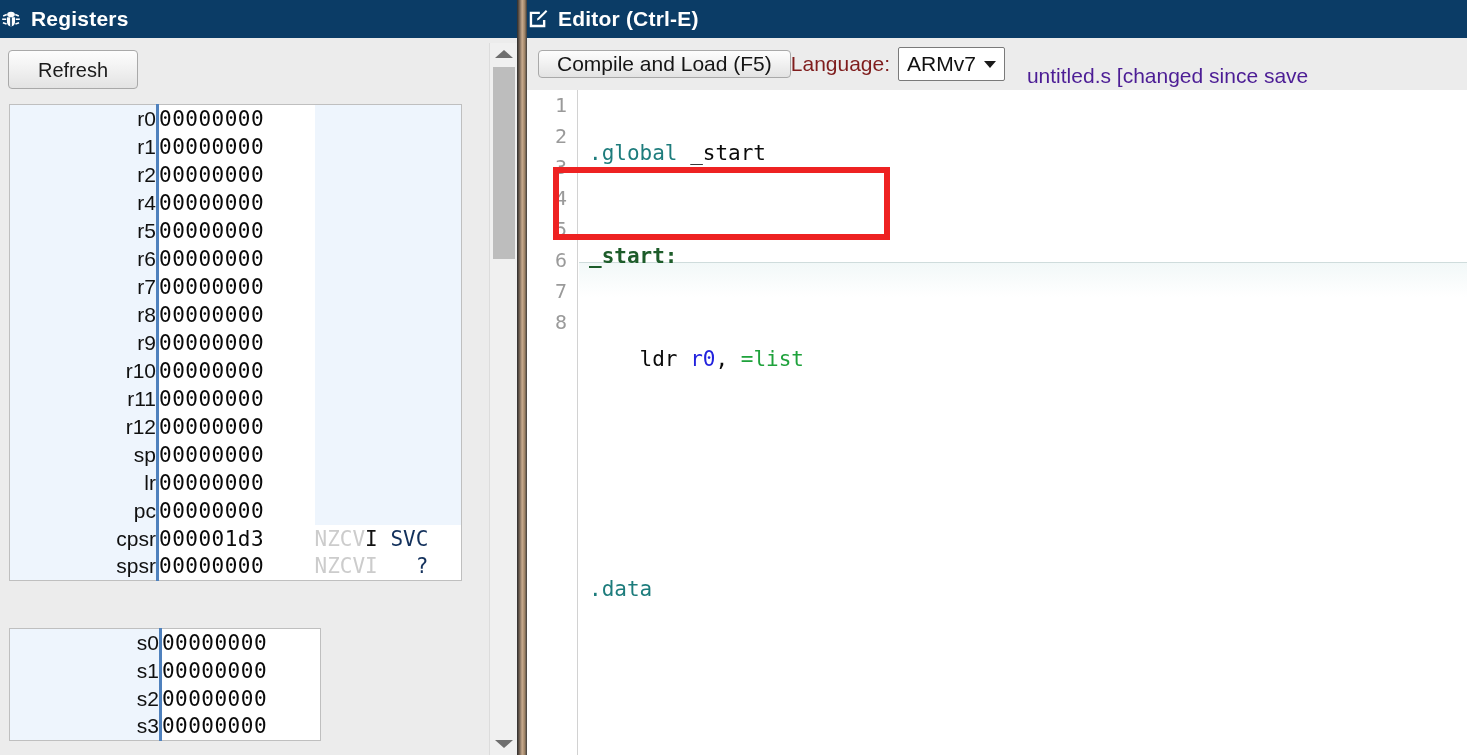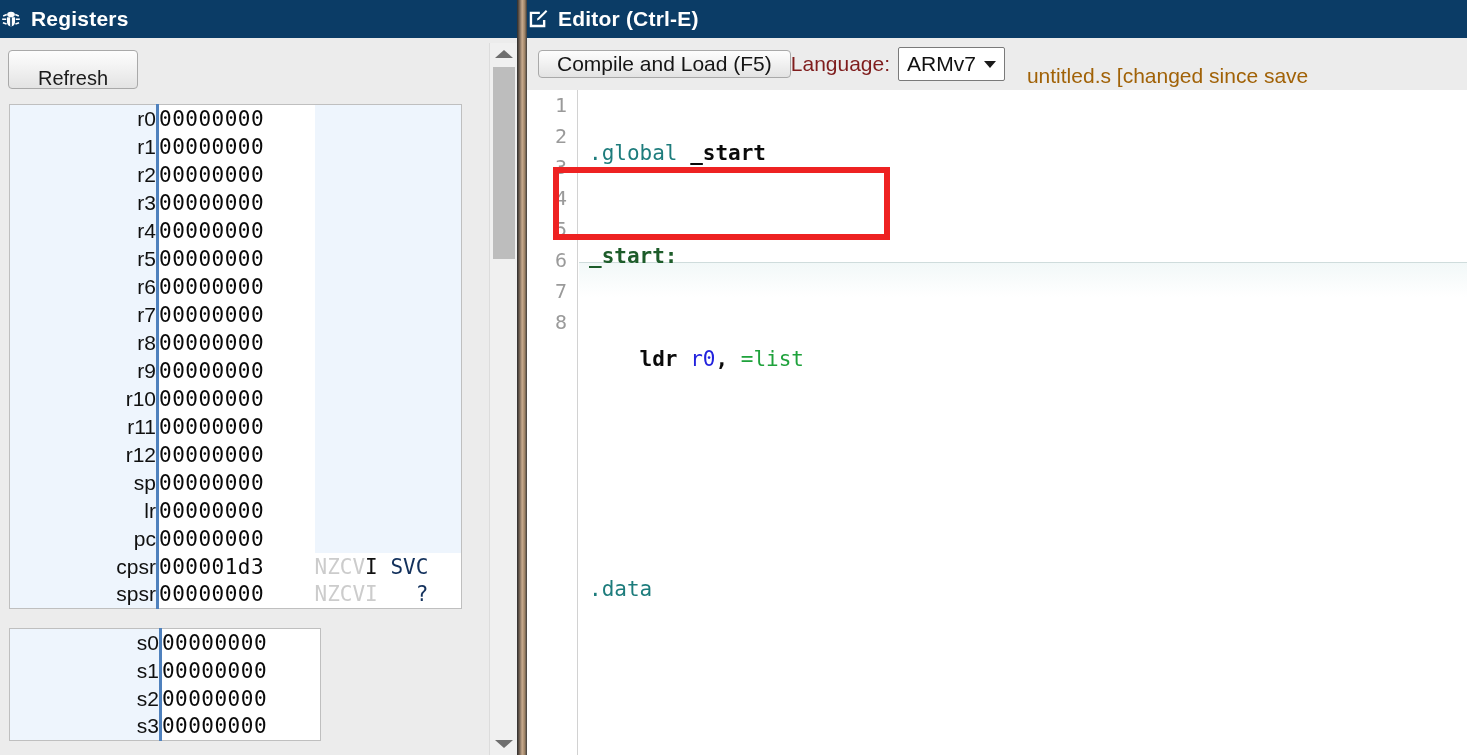--- a/index.html
+++ b/index.html
@@ -34,21 +34,21 @@
 
   #refresh-button {
     position: absolute; left: 8px; top: 50px;
     width: 130px; height: 39px;
     font-family: "Liberation Sans", sans-serif;
     font-size: 20px; color: #1b1b1b;
     background: linear-gradient(180deg,#fdfdfd 0%,#f2f2f2 45%,#e3e3e3 100%);
     border: 1px solid #a9a9a9;
     border-radius: 4px;
     cursor: pointer;
-    padding: 16px;
+    padding: 8px;
   }
 
   
   #reg-viewport {
     position: absolute; left: 0; top: 96px;
     width: 489px; height: 659px;
     background: #ececec;
     overflow: hidden;
   }
 
@@ -153,21 +153,21 @@
     background: #ffffff; border: 1px solid #7a7a7a; border-radius: 2px;
     display: flex; align-items: center; padding: 0 8px;
     font-size: 21px; color: #111; cursor: pointer; white-space: nowrap;
   }
   #language-select .chev {
     margin-left: 8px; width: 0; height: 0;
     border-left: 6px solid transparent; border-right: 6px solid transparent;
     border-top: 7px solid #1a1a1a;
   }
   #file-status {
-    margin-left: 22px; font-size: 21px; color: #a16207; white-space: nowrap; margin-top: 24px;
+    margin-left: 22px; font-size: 21px; color: #4c1d95; white-space: nowrap; margin-top: 24px;
   }
 
   
   #code-area {
     position: absolute; left: 0; top: 90px; width: 940px; height: 665px;
     background: #ffffff;
     overflow: hidden;
   }
   #gutter {
     position: absolute; left: 0; top: 0; width: 51px; height: 665px;
@@ -183,21 +183,21 @@
   #code-lines {
     position: absolute; left: 52px; top: 0; width: 888px;
     font-family: "DejaVu Sans Mono", monospace;
     font-size: 21px;
     white-space: pre;
   }
   .codeline { height: 31px; line-height: 31px; padding-left: 10px; color: #0a0a0a; }
 
   .tok-dir   { color: #1d7c7c; }          
   .tok-label { color: #1d5c2a; font-weight: bold; text-align: center; }  
-  .tok-plain { color: #0a0a0a; font-weight: bold; }
+  .tok-plain { color: #0a0a0a; }
   .tok-reg   { color: #2222dd; }          
   .tok-sym   { color: #1fa23c; }          
 
   #section-divider {
     position: absolute; left: 52px; top: 172px; width: 888px; height: 1px;
     background: #cfdcdc;
   }
   #section-shade {
     position: absolute; left: 52px; top: 173px; width: 888px; height: 34px;
     background: linear-gradient(180deg,#f2f8f8 0%,#ffffff 100%);
@@ -250,25 +250,20 @@
               <td class="rname">r1</td>
               <td class="rval">00000000</td>
               <td class="rpad"></td>
             </tr>
             <tr>
               <td class="rname">r2</td>
               <td class="rval">00000000</td>
               <td class="rpad"></td>
             </tr>
             <tr>
-              <td class="rname">r3</td>
-              <td class="rval">00000000</td>
-              <td class="rpad"></td>
-            </tr>
-            <tr>
               <td class="rname">r4</td>
               <td class="rval">00000000</td>
               <td class="rpad"></td>
             </tr>
             <tr>
               <td class="rname">r5</td>
               <td class="rval">00000000</td>
               <td class="rpad"></td>
             </tr>
             <tr>

